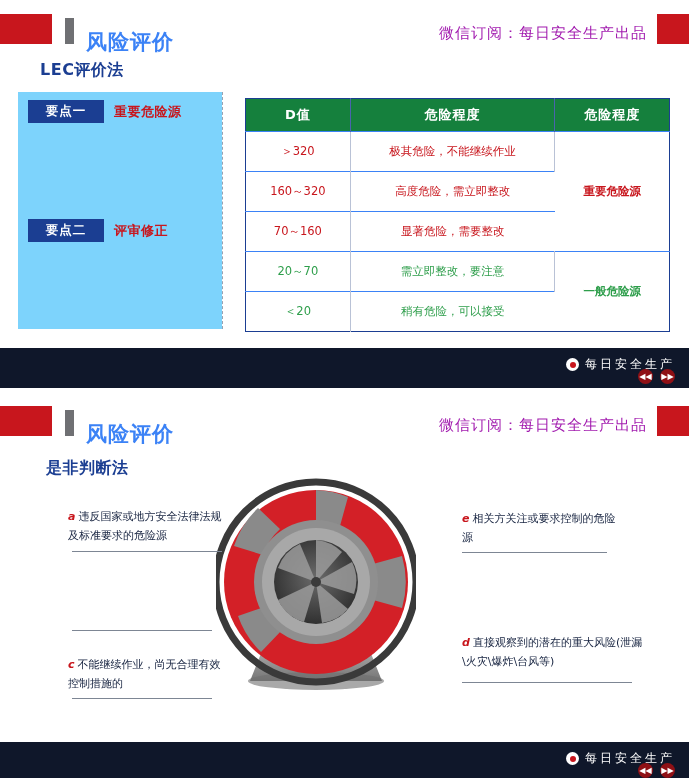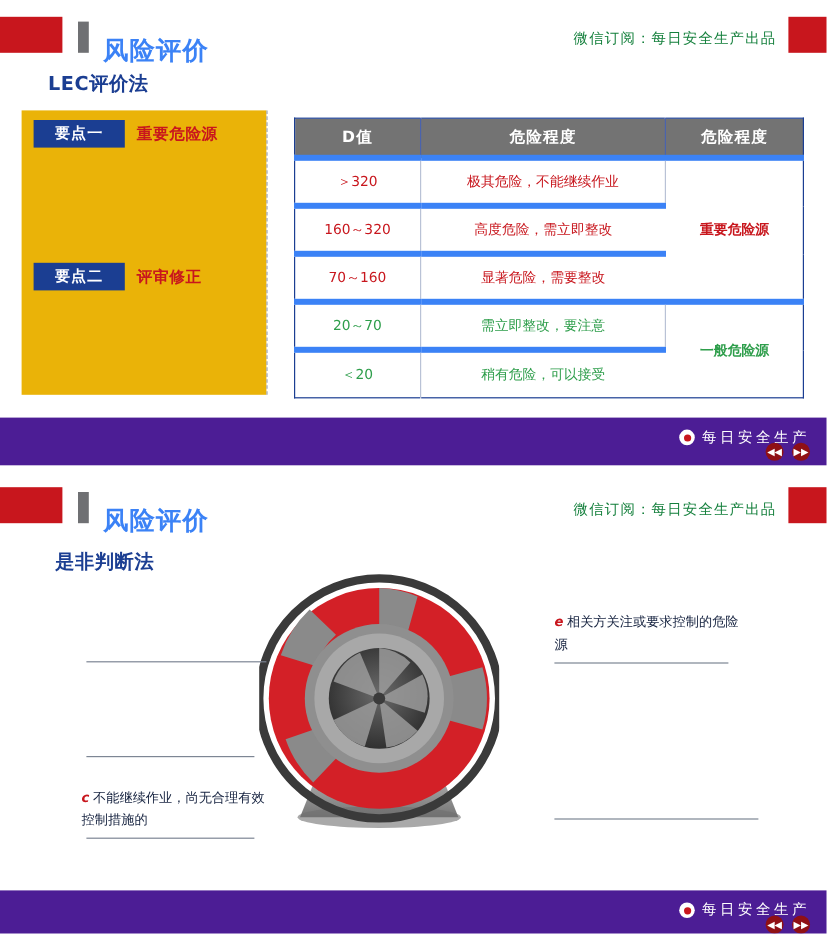--- a/index.html
+++ b/index.html
@@ -36,21 +36,21 @@
     width: 9px; height: 26px;
     background: #6f7073;
   }
   .hdr-title {
     position: absolute; left: 86px; top: 28px;
     font-size: 21px; font-weight: bold; color: #3b82f6;
     letter-spacing: 1px;
   }
   .hdr-sub {
     position: absolute; right: 42px; top: 24px;
-    font-size: 12px; color: #15803d;
+    font-size: 15px; color: #a21caf;
     letter-spacing: 1px;
   }
   .hdr-red-right {
     position: absolute; right: 0; top: 14px;
     width: 32px; height: 30px;
     background: #c8161d;
   }
 
   
   .sec-label {
@@ -59,21 +59,21 @@
     color: #1b3e92;
     letter-spacing: 0.5px;
   }
   .s1-sec { left: 40px; top: 60px; text-align: center; }
 
   
   .left-panel {
     position: absolute;
     left: 18px; top: 92px;
     width: 204px; height: 237px;
-    background: #eab308;
+    background: #7dd3fc;
   }
   .point-tag {
     position: absolute;
     left: 10px;
     width: 76px; height: 23px;
     background: #1b3e92;
     color: #fff;
     font-size: 12.5px;
     font-weight: bold;
     display: flex; align-items: center; justify-content: center;
@@ -107,50 +107,50 @@
 
   
   .tbl {
     position: absolute;
     left: 245px; top: 98px;
     width: 425px;
     border-collapse: collapse;
     border: 1px solid #1b3e92;
   }
   .tbl th {
-    background: #737373;
+    background: #15803d;
     color: #fff;
     font-size: 13px;
     font-weight: bold;
     height: 33px;
     letter-spacing: 1px;
     border-right: 1px solid #4a63ad;
   }
   .tbl th:last-child { border-right: none; }
   .tbl td {
     height: 40px;
     text-align: center;
     font-size: 11.5px;
     color: #c8161d;
-    border-top: 5px solid #3b82f6;
+    border-top: 1px solid #3b82f6;
     border-right: 1px solid #b9c2d6;
     background: #fff;
   }
   .tbl td:last-child { border-right: none; }
   .tbl td.dval { width: 105px; }
   .tbl td.deg { width: 205px; }
   .tbl td.grp { width: 115px; font-weight: bold; }
   .tbl td.green { color: #2e9e4b; }
 
   
   .footer {
     position: absolute;
     left: 0; bottom: 0;
     width: 689px; height: 40px;
-    background: #4c1d95;
+    background: #0f172a;
   }
   .footer-brand {
     position: absolute;
     right: 14px; top: 8px;
     display: flex; align-items: center; gap: 6px;
   }
   .brand-dot {
     width: 13px; height: 13px; border-radius: 50%;
     background: #fff;
     position: relative;
@@ -315,34 +315,40 @@
         <path d="M100,106 L100,64 A42,42 0 0,1 126,76 Z"></path>
         <path d="M100,106 L136,86 A42,42 0 0,1 138,118 Z"></path>
         <path d="M100,106 L132,133 A42,42 0 0,1 106,147 Z"></path>
         <path d="M100,106 L88,146 A42,42 0 0,1 62,124 Z"></path>
         <path d="M100,106 L62,92 A42,42 0 0,1 84,68 Z"></path>
       </g>
       <circle cx="100" cy="106" r="5" fill="#3b3b3b"></circle>
     </svg>
   </div>
 
+  <div class="callout" style="left:68px; top:116px;">
+    <span class="key">a</span><span>违反国家或地方安全法律法规及标准要求的危险源</span>
+  </div>
   <div class="lead" style="left:72px; top:159px; width:150px;"></div>
 
   <div class="lead" style="left:72px; top:238px; width:140px;"></div>
 
   <div class="callout" style="left:68px; top:264px;">
     <span class="key">c</span><span>不能继续作业，尚无合理有效控制措施的</span>
   </div>
   <div class="lead" style="left:72px; top:306px; width:140px;"></div>
 
   <div class="callout" style="left:462px; top:118px; width:155px;">
     <span class="key">e</span><span>相关方关注或要求控制的危险源</span>
   </div>
   <div class="lead" style="left:462px; top:160px; width:145px;"></div>
 
+  <div class="callout" style="left:462px; top:242px; width:186px;">
+    <span class="key">d</span><span>直接观察到的潜在的重大风险(泄漏\火灾\爆炸\台风等)</span>
+  </div>
   <div class="lead" style="left:462px; top:290px; width:170px;"></div>
 
   <div class="footer">
     <div class="footer-brand">
       <div class="brand-dot"></div>
       <div class="brand-text">每日安全生产</div>
     </div>
   </div>
   <div class="nav-btns">
     <div class="nav-btn">◀◀</div>

